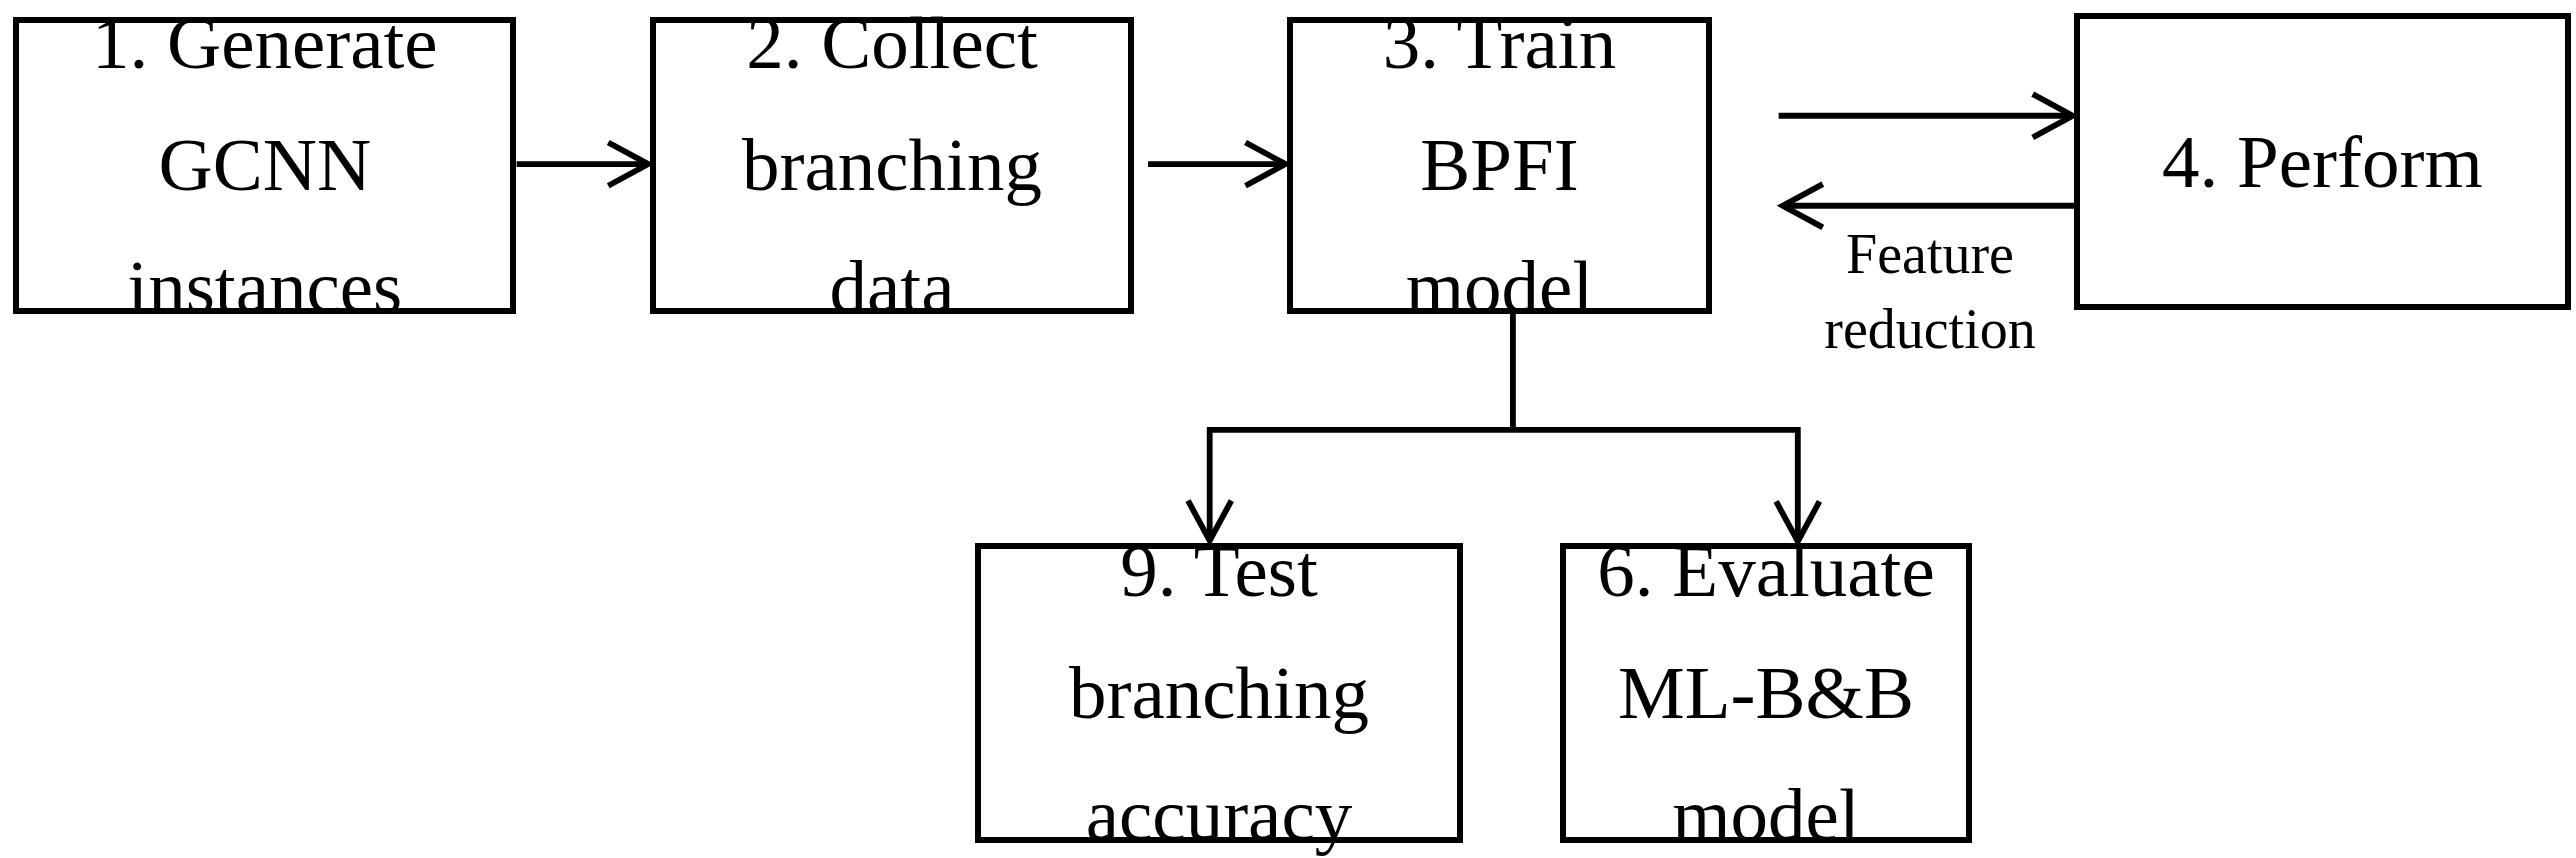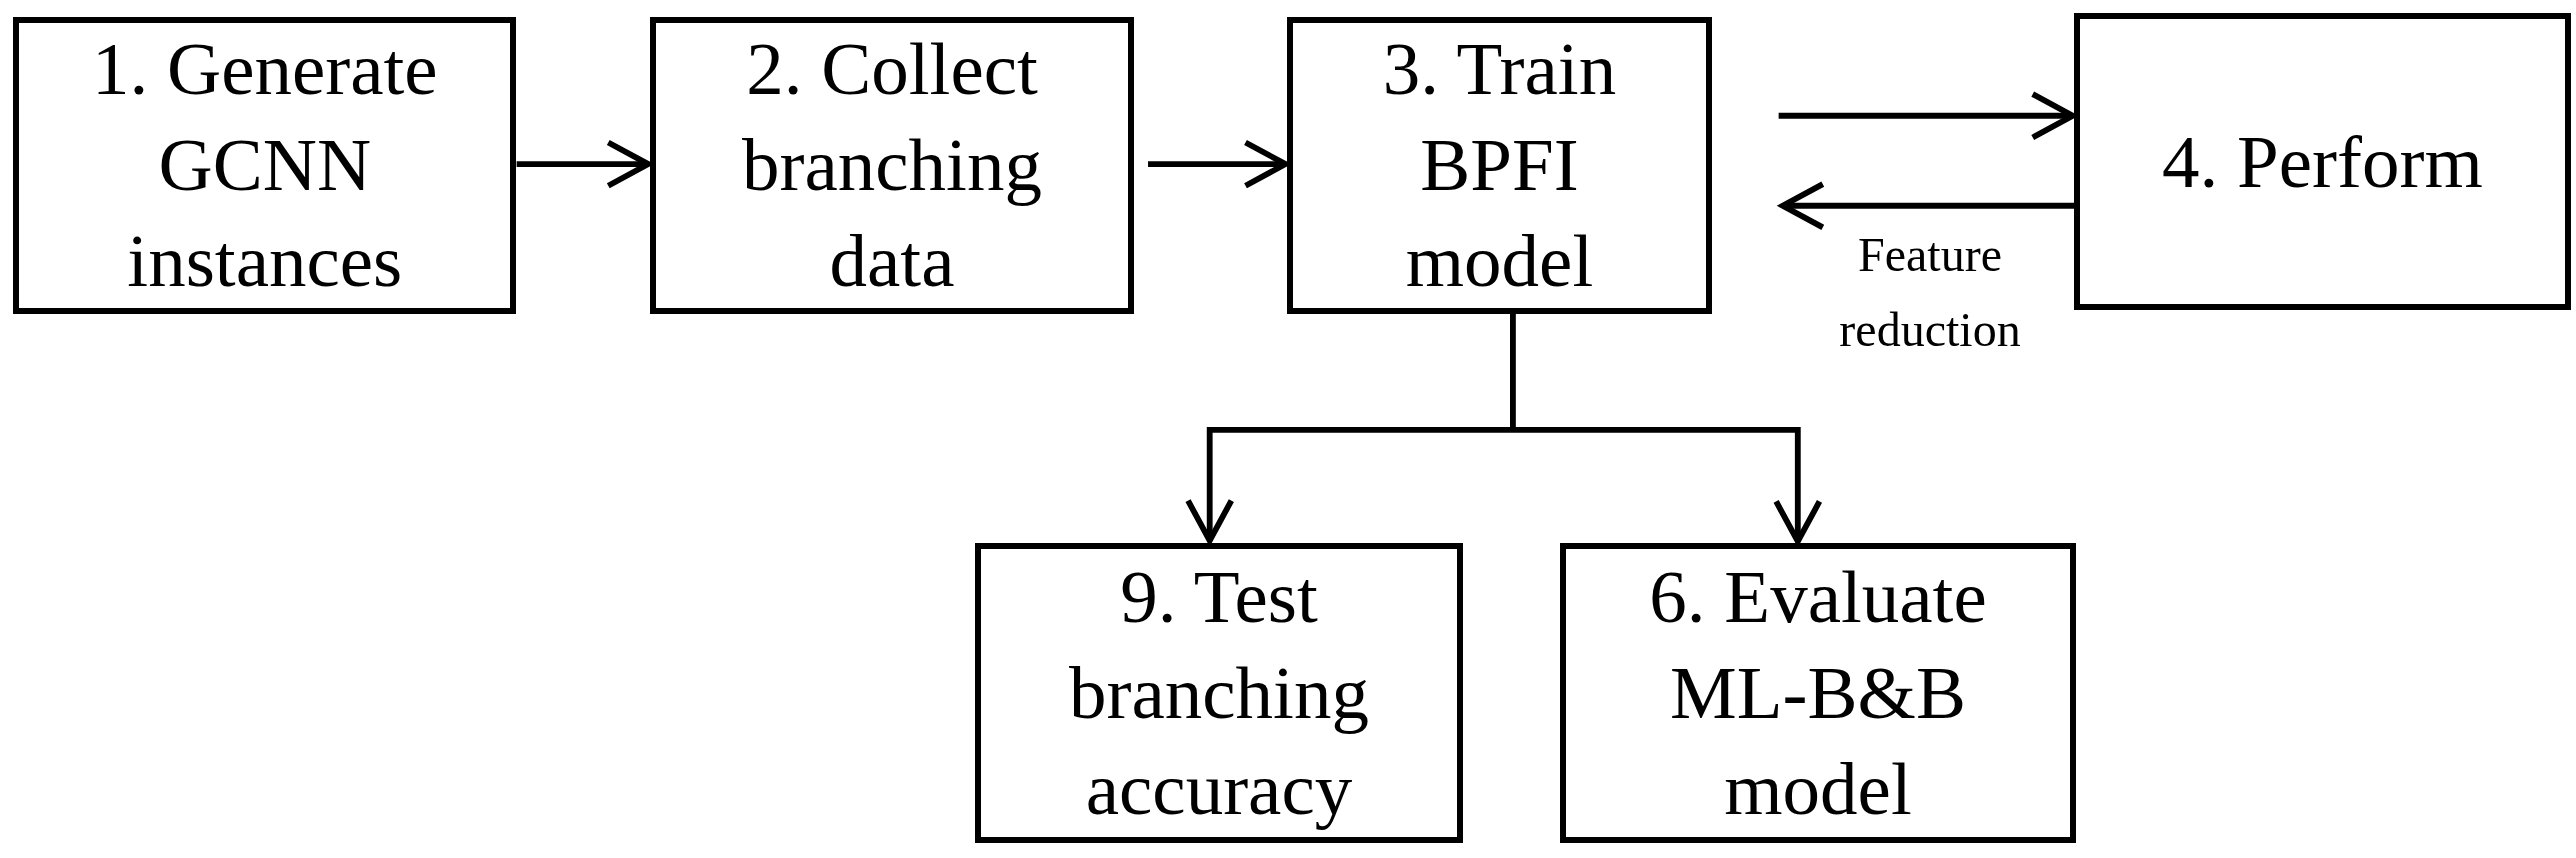--- a/index.html
+++ b/index.html
@@ -31,34 +31,35 @@
     border: 6.7px solid #000000;
     background: #ffffff;
     display: flex;
     flex-direction: column;
     justify-content: center;
     align-items: center;
     text-align: center;
     font-size: 75px;
     line-height: 96px;
     white-space: nowrap;
+    gap: 26px;
   }
   .box-1 { left: 13.3px;   top: 16.7px;  width: 503px; height: 297px; }
   .box-2 { left: 650px;  top: 16.7px;  width: 484px; height: 297px; }
   .box-3 { left: 1287px; top: 16.7px;  width: 425px; height: 297px; }
   .box-4 { left: 2074px; top: 13px;  width: 497px; height: 297px; }
   .box-5 { left: 975px; top: 543px; width: 488px; height: 300px; }
-  .box-6 { left: 1560px; top: 543px; width: 516px; height: 300px; }
+  .box-6 { left: 1560px; top: 543px; width: 412px; height: 300px; }
   .edge-label {
     position: absolute;
     left: 1780px;
     top: 217px;
     width: 300px;
     text-align: center;
-    font-size: 48px;
+    font-size: 56px;
     line-height: 75px;
     white-space: nowrap;
   }
   .edge-label span { display: block; }
 </style>
 </head>
 <body>
 
 <div class="stage">
 

